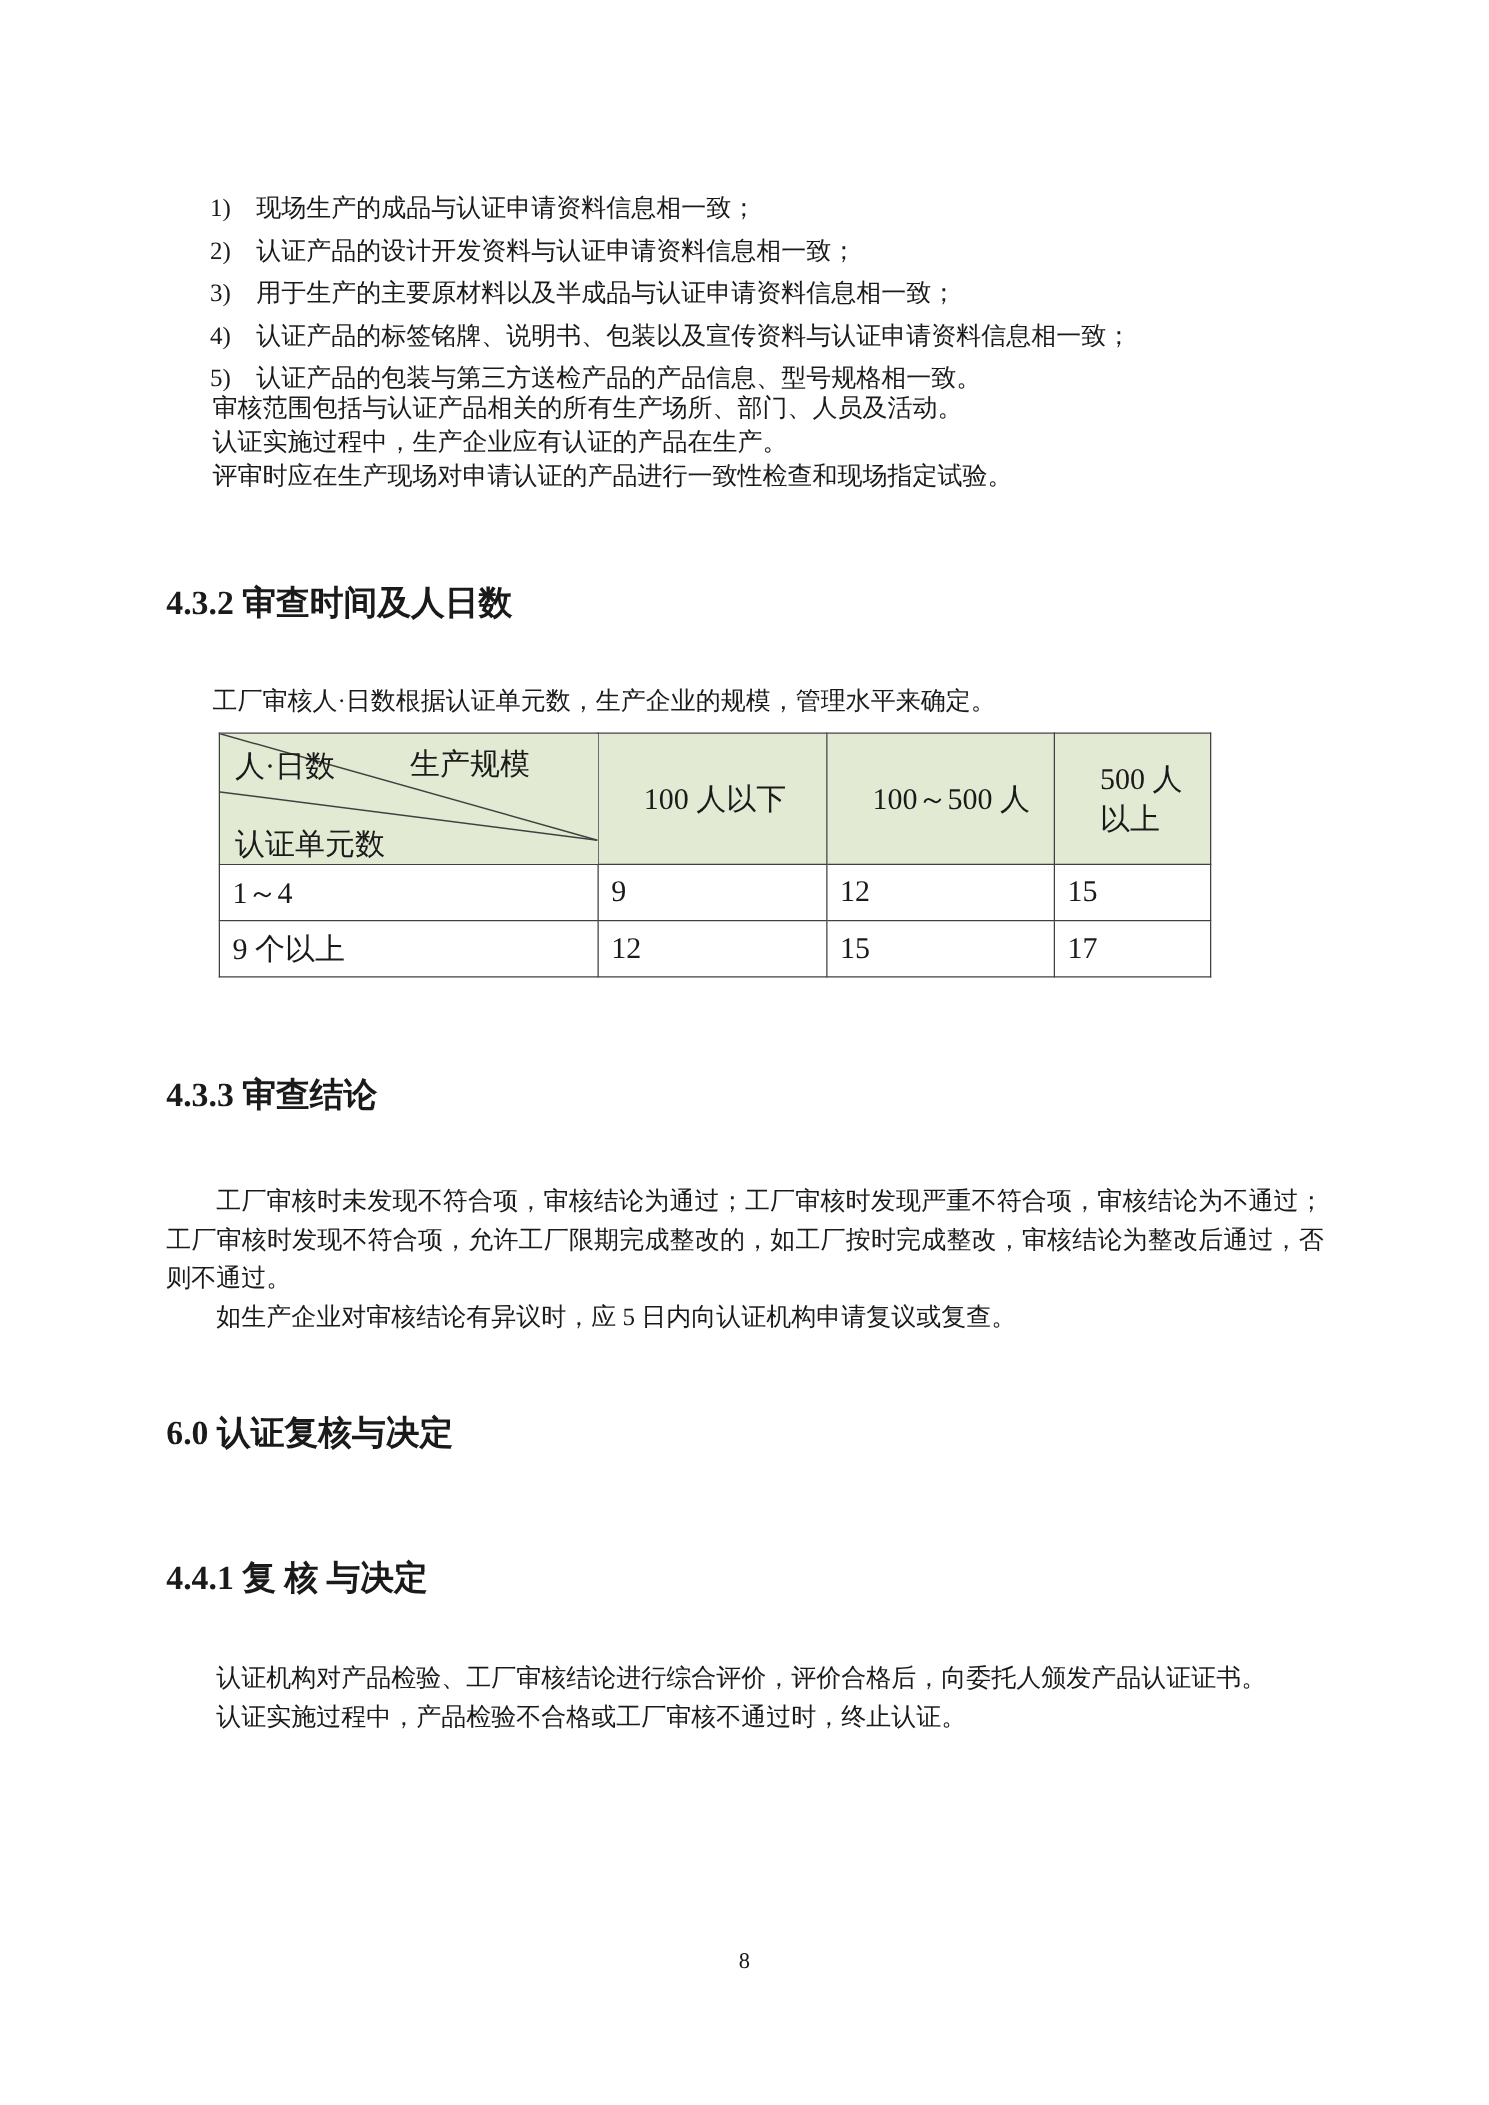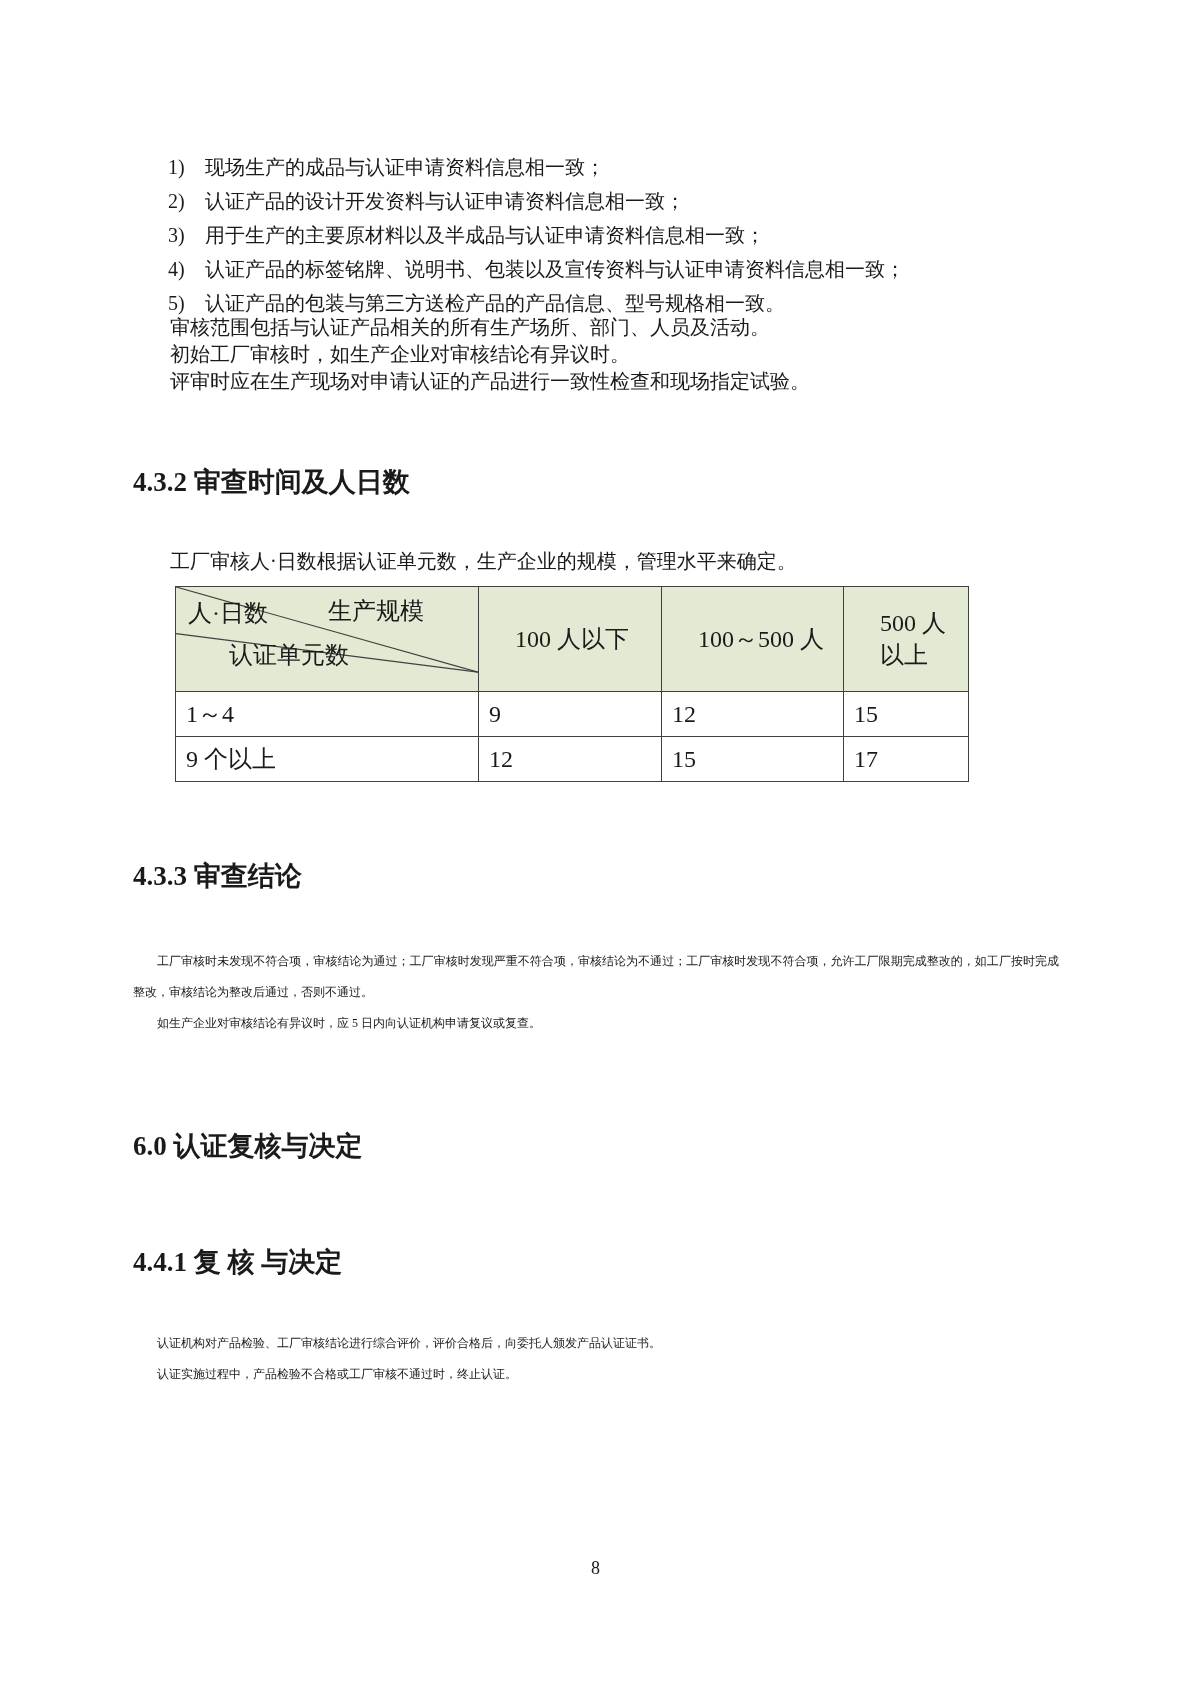--- a/index.html
+++ b/index.html
@@ -32,23 +32,23 @@
   .audit-table .hdr{height:105px;}
   .audit-table .hdr td{background:var(--hdrbg,#e2ead3);}
   .audit-table .col-label{padding-left:36px;}
   .audit-table .datarow{height:45px;background:#ffffff;}
   .audit-table .datarow td{padding-left:10px;}
   .corner-cell{position:relative;}
   .corner-cell svg{position:absolute;left:0;top:0;width:100%;height:100%;}
   .corner-txt{position:absolute;white-space:nowrap;}
   .ct-persondays{left:12px;top:10px;}
   .ct-scale{left:152px;top:8px;}
-  .ct-units{left:12px;bottom:20px;margin-left:41px;}
+  .ct-units{left:12px;bottom:0;}
   
-  .body-block{position:absolute;left:133px;width:926px;font-size:12px;line-height:31px;text-align:justify;}
+  .body-block{position:absolute;left:133px;width:926px;font-size:20px;line-height:31px;text-align:justify;}
   .body-block p{margin:0;text-indent:2em;}
   .blk-433{top:946px;}
   .blk-441{top:1328px;}
   
   .page-footer{position:absolute;left:0;top:1558px;width:1191px;text-align:center;font-size:18px;}
 </style>
 </head>
 <body>
 
 <div class="page">
@@ -71,21 +71,21 @@
       <span>认证产品的标签铭牌、说明书、包装以及宣传资料与认证申请资料信息相一致；</span>
     </div>
     <div class="intro-item">
       <span class="num">5)</span>
       <span>认证产品的包装与第三方送检产品的产品信息、型号规格相一致。</span>
     </div>
   </div>
 
   <div class="intro-paras">
     <div>审核范围包括与认证产品相关的所有生产场所、部门、人员及活动。</div>
-    <div>初始工厂审核时，如生产企业对审核结论有异议时。</div>
+    <div>认证实施过程中，生产企业应有认证的产品在生产。</div>
     <div>评审时应在生产现场对申请认证的产品进行一致性检查和现场指定试验。</div>
   </div>
 
   <div class="sec-heading h432">4.3.2 审查时间及人日数</div>
   <div class="table-intro">工厂审核人·日数根据认证单元数，生产企业的规模，管理水平来确定。</div>
 
   <table class="audit-table">
     <colgroup>
       <col style="width:303px">
         <col style="width:183px">

